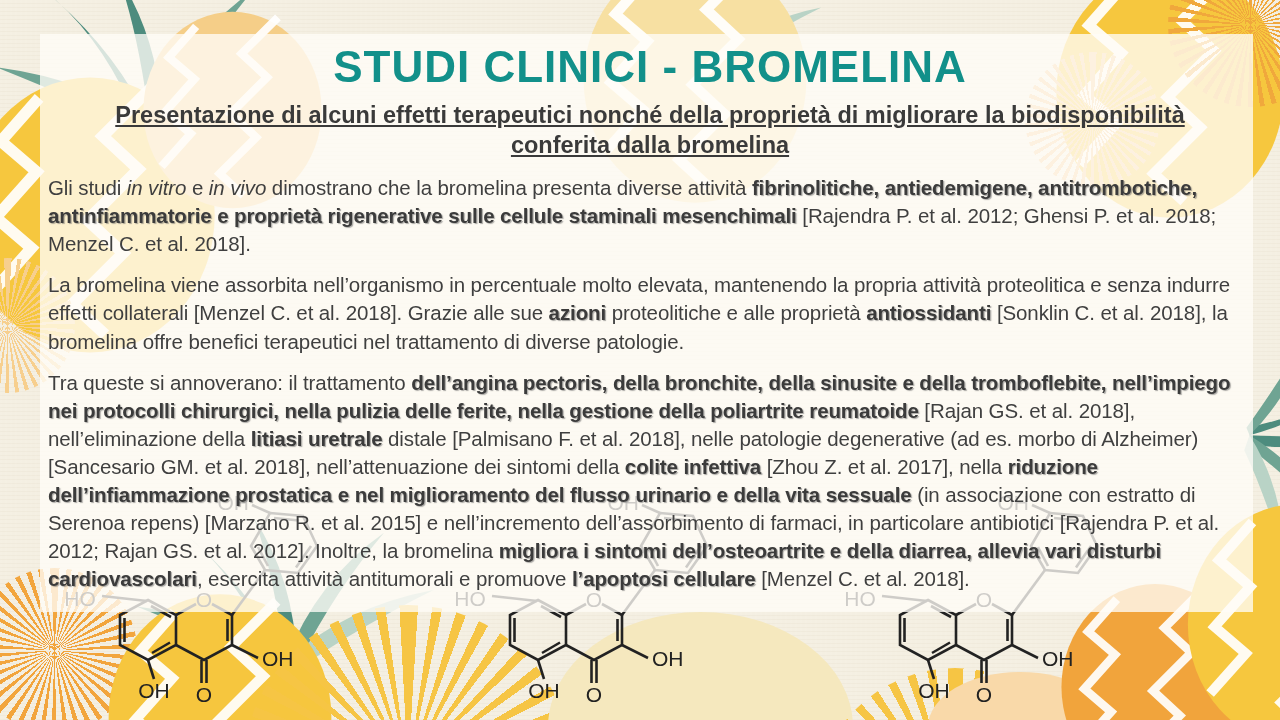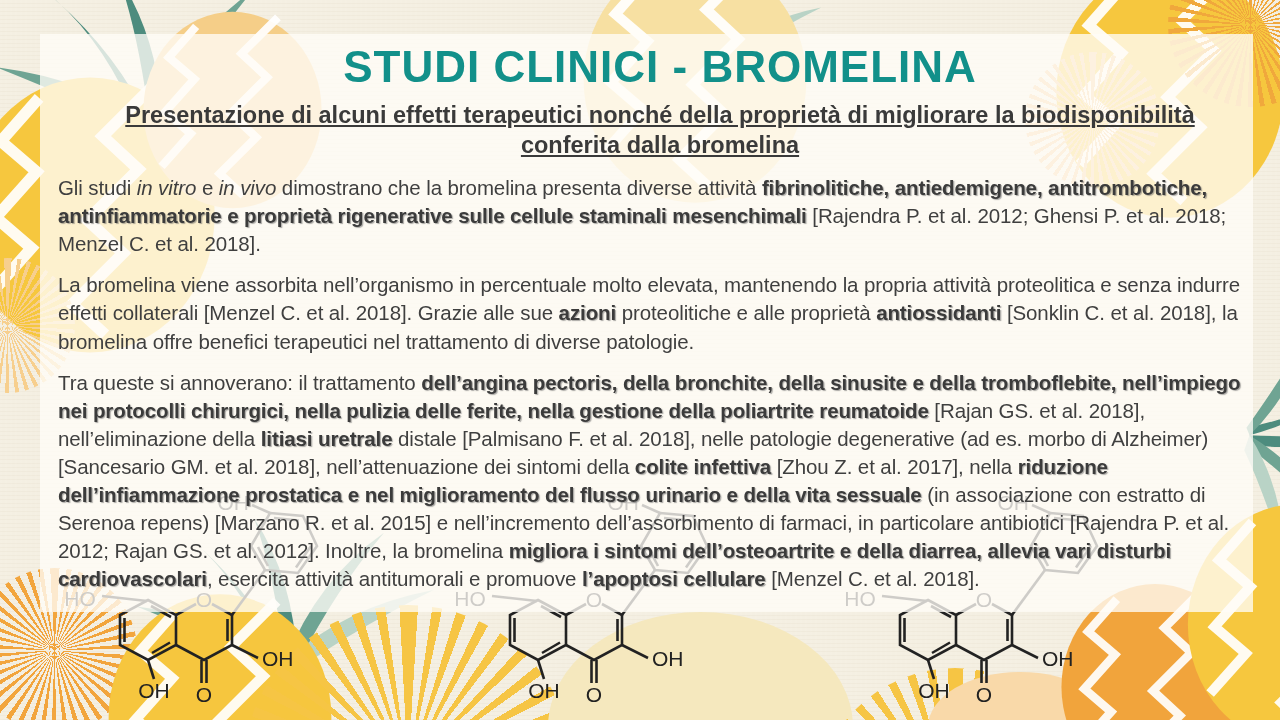--- a/index.html
+++ b/index.html
@@ -16,21 +16,21 @@
   .deco{position:absolute;}
   .burst{position:absolute;border-radius:50%;
     background:repeating-conic-gradient(var(--c) 0 3.5deg, transparent 3.5deg 8.5deg);}
   .blob{position:absolute;border-radius:50%;}
   
   .molecule{position:absolute;width:290px;height:225px;}
   
   .overlay{position:absolute;left:40px;top:34px;width:1213px;height:578px;
     background:rgba(255,253,247,.78);}
   
-  .content{position:absolute;left:58px;top:38px;width:1204px;color:#3f3f3f;}
+  .content{position:absolute;left:48px;top:38px;width:1204px;color:#3f3f3f;}
   .title{text-align:center;font-size:44px;font-weight:bold;letter-spacing:1px;
     color:#12908a;margin:4px 0 8px 0;}
   .subtitle{text-align:center;font-size:23.5px;font-weight:bold;color:#3a3a3a;
     line-height:1.28;max-width:1150px;margin:0 auto 14px auto;text-decoration:underline;}
   .para{font-size:20.5px;line-height:1.37;margin:0 7px 13px 0;text-align:left;letter-spacing:-0.1px;}
   .para .em{font-weight:bold;color:#3b3b3b;text-shadow:1.2px 1.3px 1px rgba(90,90,90,.5);}
   .para .it{font-style:italic;}
   svg text{font-family:"Liberation Sans",sans-serif;}
 </style>
 </head>

